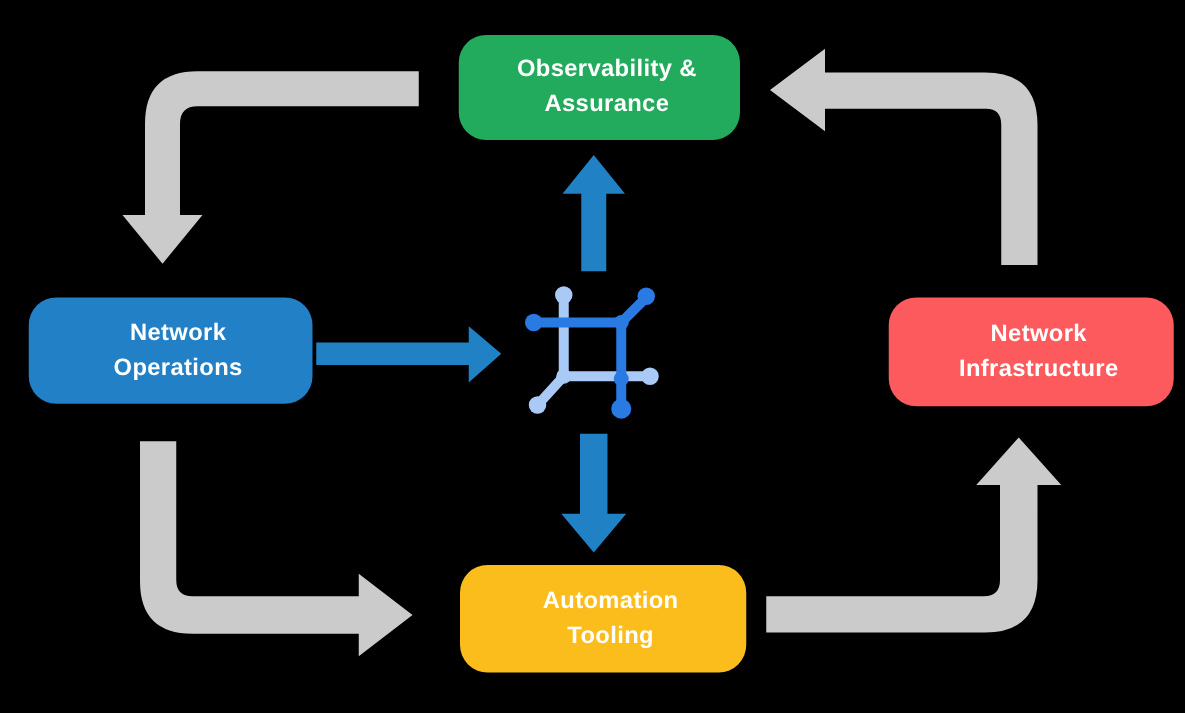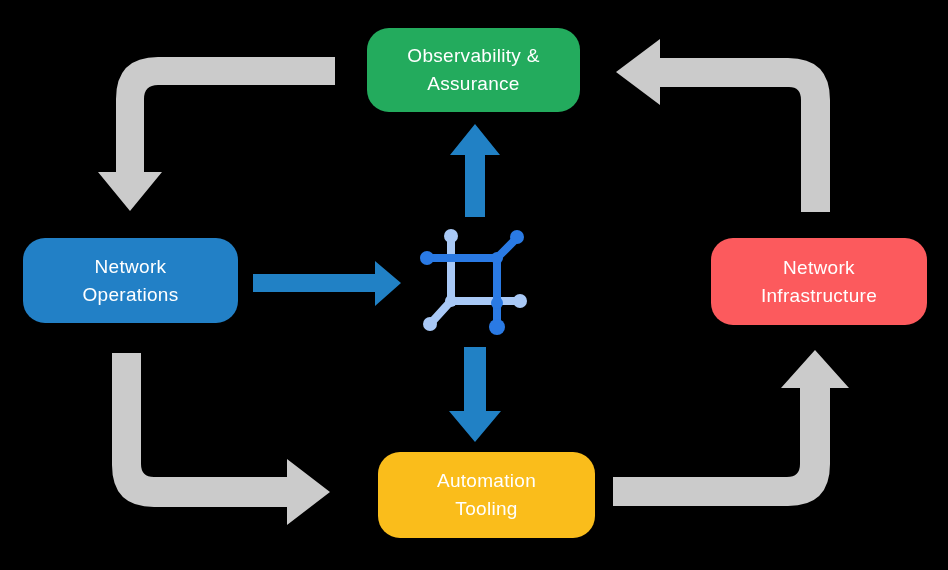--- a/index.html
+++ b/index.html
@@ -3,27 +3,27 @@
 <meta charset="utf-8">
 <style>
   html,body{margin:0;padding:0;background:#000;}
   .stage{
     position:relative;width:948px;height:570px;background:#000;overflow:hidden;
     font-family:"Liberation Sans",sans-serif;
   }
   .stage svg{position:absolute;left:0;top:0;}
   .node-box{
     position:absolute;border-radius:22px;display:flex;align-items:center;justify-content:center;
-    text-align:center;color:#fff;font-size:19px;font-weight:400;line-height:1.45;
-    letter-spacing:.3px;white-space:pre-line;
+    text-align:center;color:#fff;font-size:19px;font-weight:700;line-height:1.45;
+    letter-spacing:.3px;white-space:pre-line;padding-left:12px;
   }
   #box-observability{left:367px;top:28px;width:213px;height:84px;}
   #box-operations{left:23px;top:238px;width:215px;height:85px;}
   #box-infrastructure{left:711px;top:238px;width:216px;height:87px;}
-  #box-automation{left:378px;top:452px;width:217px;height:86px;}
+  #box-automation{left:368px;top:452px;width:217px;height:86px;}
 </style>
 </head>
 <body>
 
 <div class="stage">
 
   <svg width="948" height="570" viewBox="0 0 948 570">
 
     <g fill="#CBCBCB">
       <path d="M335,57 H158 Q116,57 116,99 V172 H98 L130,211 L162,172 H144 V99 Q144,85 158,85 H335 Z"></path>

